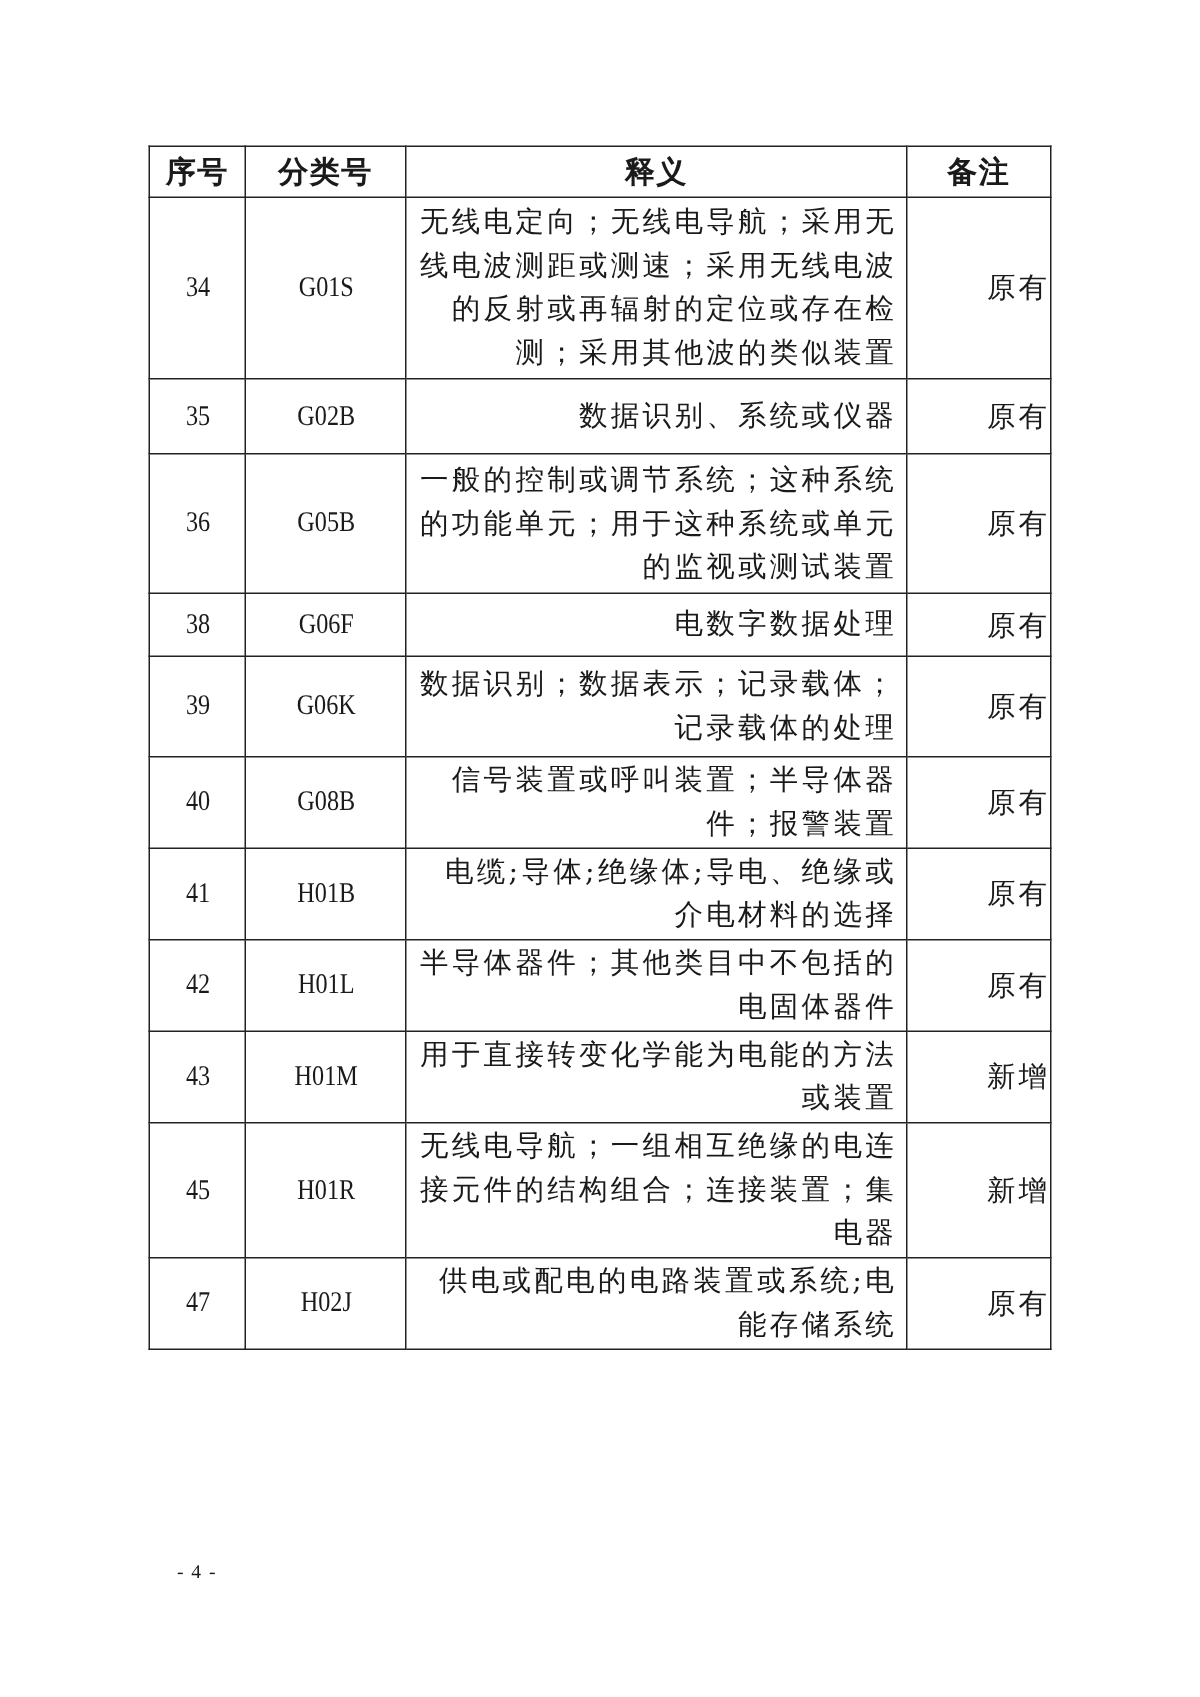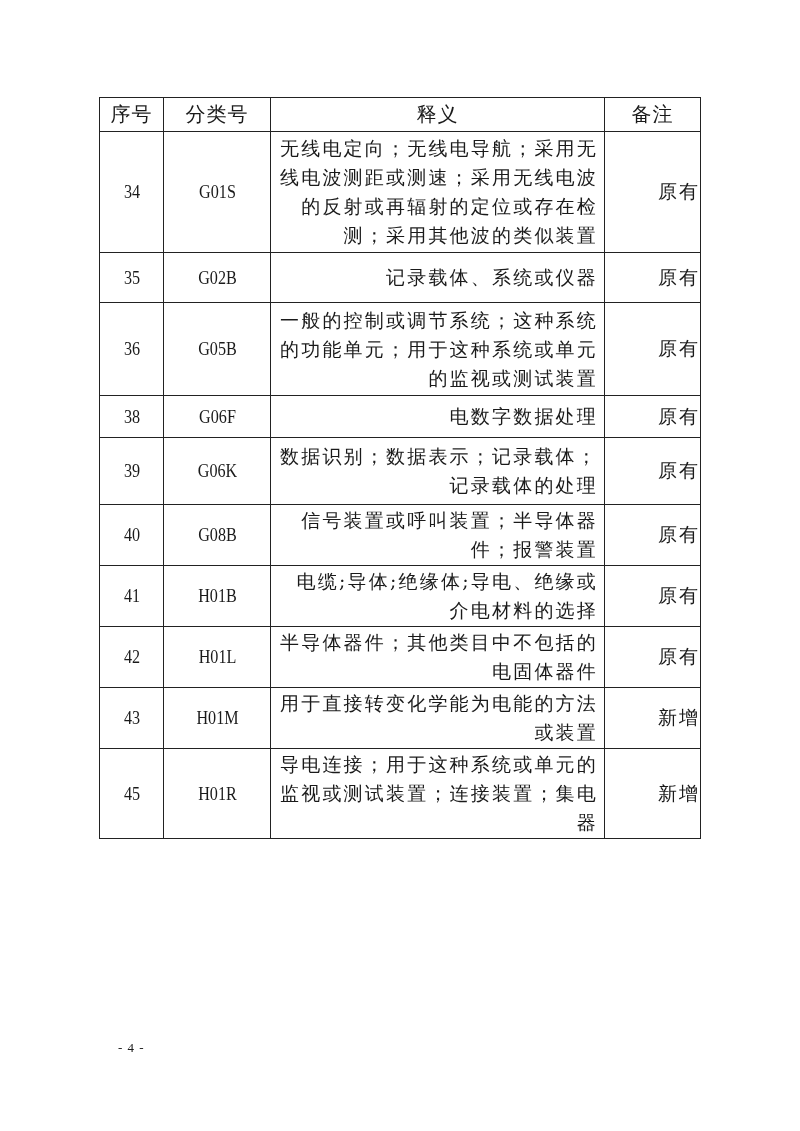--- a/index.html
+++ b/index.html
@@ -13,21 +13,21 @@
       border-collapse: collapse;
       table-layout: fixed;
       width: 601px;
     }
     .doc-table th, .doc-table td {
       border: 1.5px solid #222;
       padding: 0;
       vertical-align: middle;
     }
     .doc-table th {
-      font-weight: normal;
+      font-weight: bold;
       font-size: 20px;
       height: 33px;
       text-align: center;
       letter-spacing: 1px;
     }
     .col-idx { width: 64px; }
     .col-code { width: 107px; }
     .col-desc { width: 334px; }
     .col-note { width: 96px; }
     td.idx, td.code {
@@ -77,21 +77,21 @@
   <tbody>
     <tr style="height:121px">
       <td class="idx">34</td>
       <td class="code">G01S</td>
       <td class="desc">无线电定向；无线电导航；采用无线电波测距或测速；采用无线电波的反射或再辐射的定位或存在检测；采用其他波的类似装置</td>
       <td class="note">原有</td>
     </tr>
     <tr style="height:50px">
       <td class="idx">35</td>
       <td class="code">G02B</td>
-      <td class="desc">记录载体、系统或仪器</td>
+      <td class="desc">数据识别、系统或仪器</td>
       <td class="note">原有</td>
     </tr>
     <tr style="height:93px">
       <td class="idx">36</td>
       <td class="code">G05B</td>
       <td class="desc">一般的控制或调节系统；这种系统的功能单元；用于这种系统或单元的监视或测试装置</td>
       <td class="note">原有</td>
     </tr>
     <tr style="height:42px">
       <td class="idx">38</td>
@@ -125,19 +125,25 @@
     </tr>
     <tr style="height:60px">
       <td class="idx">43</td>
       <td class="code">H01M</td>
       <td class="desc">用于直接转变化学能为电能的方法或装置</td>
       <td class="note">新增</td>
     </tr>
     <tr style="height:89px">
       <td class="idx">45</td>
       <td class="code">H01R</td>
-      <td class="desc">导电连接；用于这种系统或单元的监视或测试装置；连接装置；集电器</td>
+      <td class="desc">无线电导航；一组相互绝缘的电连接元件的结构组合；连接装置；集电器</td>
       <td class="note">新增</td>
+    </tr>
+    <tr style="height:59px">
+      <td class="idx">47</td>
+      <td class="code">H02J</td>
+      <td class="desc">供电或配电的电路装置或系统;电能存储系统</td>
+      <td class="note">原有</td>
     </tr>
   </tbody>
 </table>
 
 <div class="page-number">- 4 -</div>
 
 </body></html>

